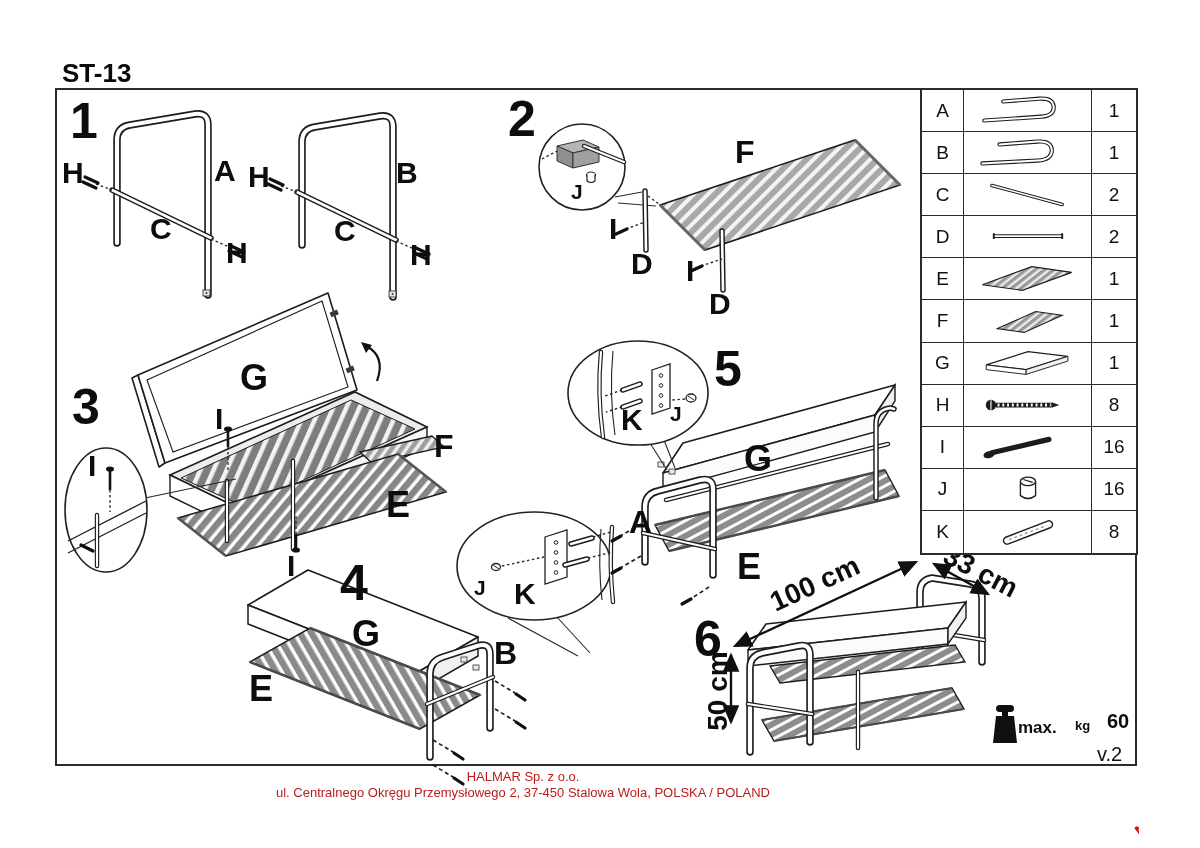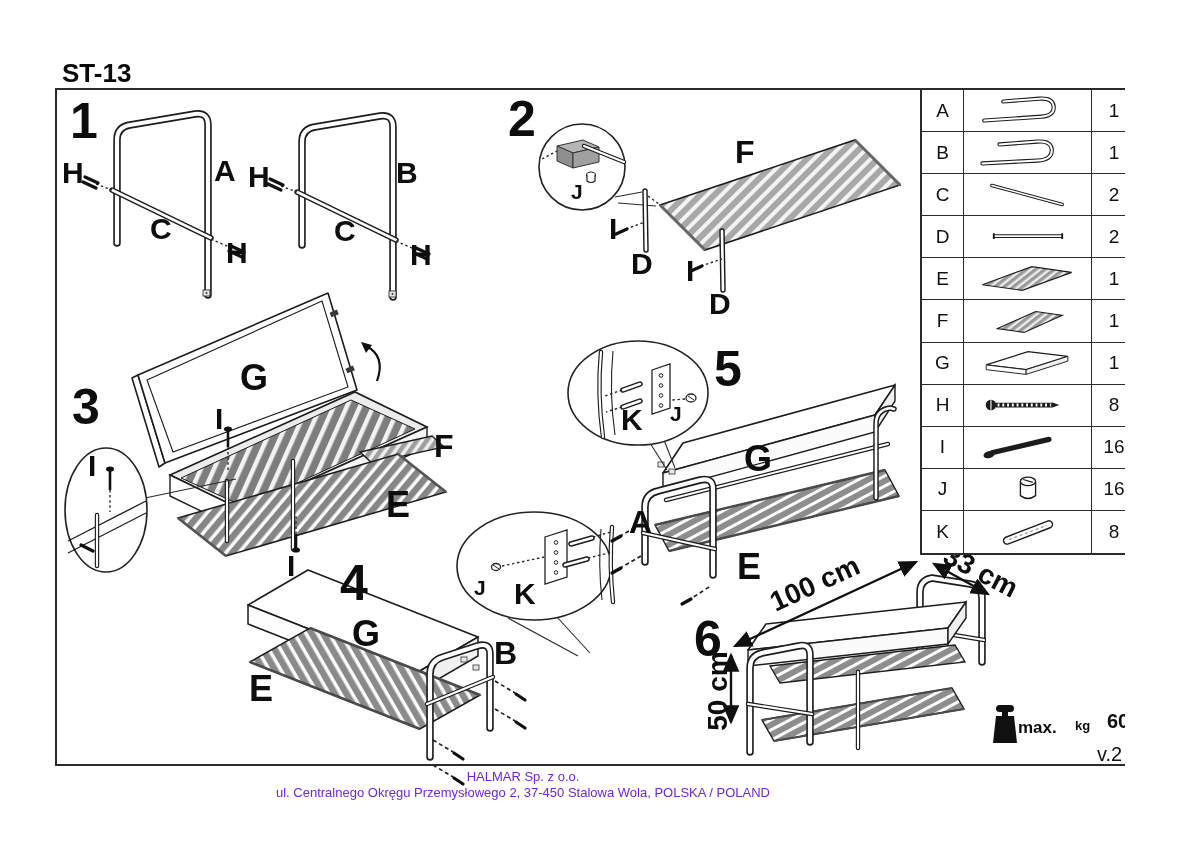--- a/index.html
+++ b/index.html
@@ -1,17 +1,17 @@
 <!DOCTYPE html>
 <html><head>
 <meta charset="utf-8">
 <style>
   html,body{margin:0;padding:0;background:#fff;}
   .sheet{position:relative;width:1125px;height:848px;background:#fff;overflow:hidden;
-         font-family:"Liberation Sans",sans-serif;color:#111;}
+         font-family:"Liberation Sans",sans-serif;color:#111;padding-left:14px;}
   .frame-border{position:absolute;left:55px;top:88px;width:1082px;height:678px;
                 border:2.5px solid #2b2b2b;box-sizing:border-box;}
   .art{position:absolute;left:0;top:0;}
   .lbl{position:absolute;font-weight:bold;color:#0d0d0d;line-height:1;white-space:nowrap;}
   .num{font-size:50px;letter-spacing:-2px;}
   .sz36{font-size:36px;} .sz32{font-size:32px;} .sz30{font-size:30px;} .sz21{font-size:21px;}
   .dim-lbl{position:absolute;font-weight:bold;font-size:28px;color:#0d0d0d;
            white-space:nowrap;text-align:center;}
   .title{position:absolute;left:62px;top:58px;font-size:26px;font-weight:bold;color:#0a0a0a;}
   .parts-table{position:absolute;left:920px;top:88px;width:218px;height:467px;
@@ -19,21 +19,21 @@
                grid-template-rows:repeat(11,1fr);background:#fff;
                border:2px solid #2b2b2b;box-sizing:border-box;}
   .cell{border-right:1.5px solid #2b2b2b;border-bottom:1.5px solid #2b2b2b;
         display:flex;align-items:center;justify-content:center;
         font-size:19px;color:#111;overflow:hidden;}
   .cell:nth-child(3n){border-right:none;}
   .cell:nth-child(n+31){border-bottom:none;}
   .weight-lbl{position:absolute;font-weight:bold;color:#0d0d0d;line-height:1;}
   .version{position:absolute;left:1097px;top:743px;font-size:20px;color:#111;}
   .footer{position:absolute;left:55px;top:769px;width:936px;text-align:center;
-          font-size:13px;line-height:16px;color:#6d28d9;}
+          font-size:13px;line-height:16px;color:#b91c1c;}
   .nowosc{position:absolute;left:1122px;top:799px;width:95px;text-align:center;
           font-size:17px;font-weight:bold;color:#d01515;transform:rotate(-38deg);
           letter-spacing:0.5px;}
   
   .tb{fill:none;stroke:#1c1c1c;stroke-width:7.5;stroke-linejoin:round;stroke-linecap:round;}
   .tw{fill:none;stroke:#fff;stroke-width:4.2;stroke-linejoin:round;stroke-linecap:round;}
   .tb2{fill:none;stroke:#1c1c1c;stroke-width:5.5;stroke-linecap:round;}
   .tw2{fill:none;stroke:#fff;stroke-width:2.6;stroke-linecap:round;}
   .tb3{fill:none;stroke:#1c1c1c;stroke-width:4.4;stroke-linecap:round;}
   .tw3{fill:none;stroke:#fff;stroke-width:2.1;stroke-linecap:round;}

